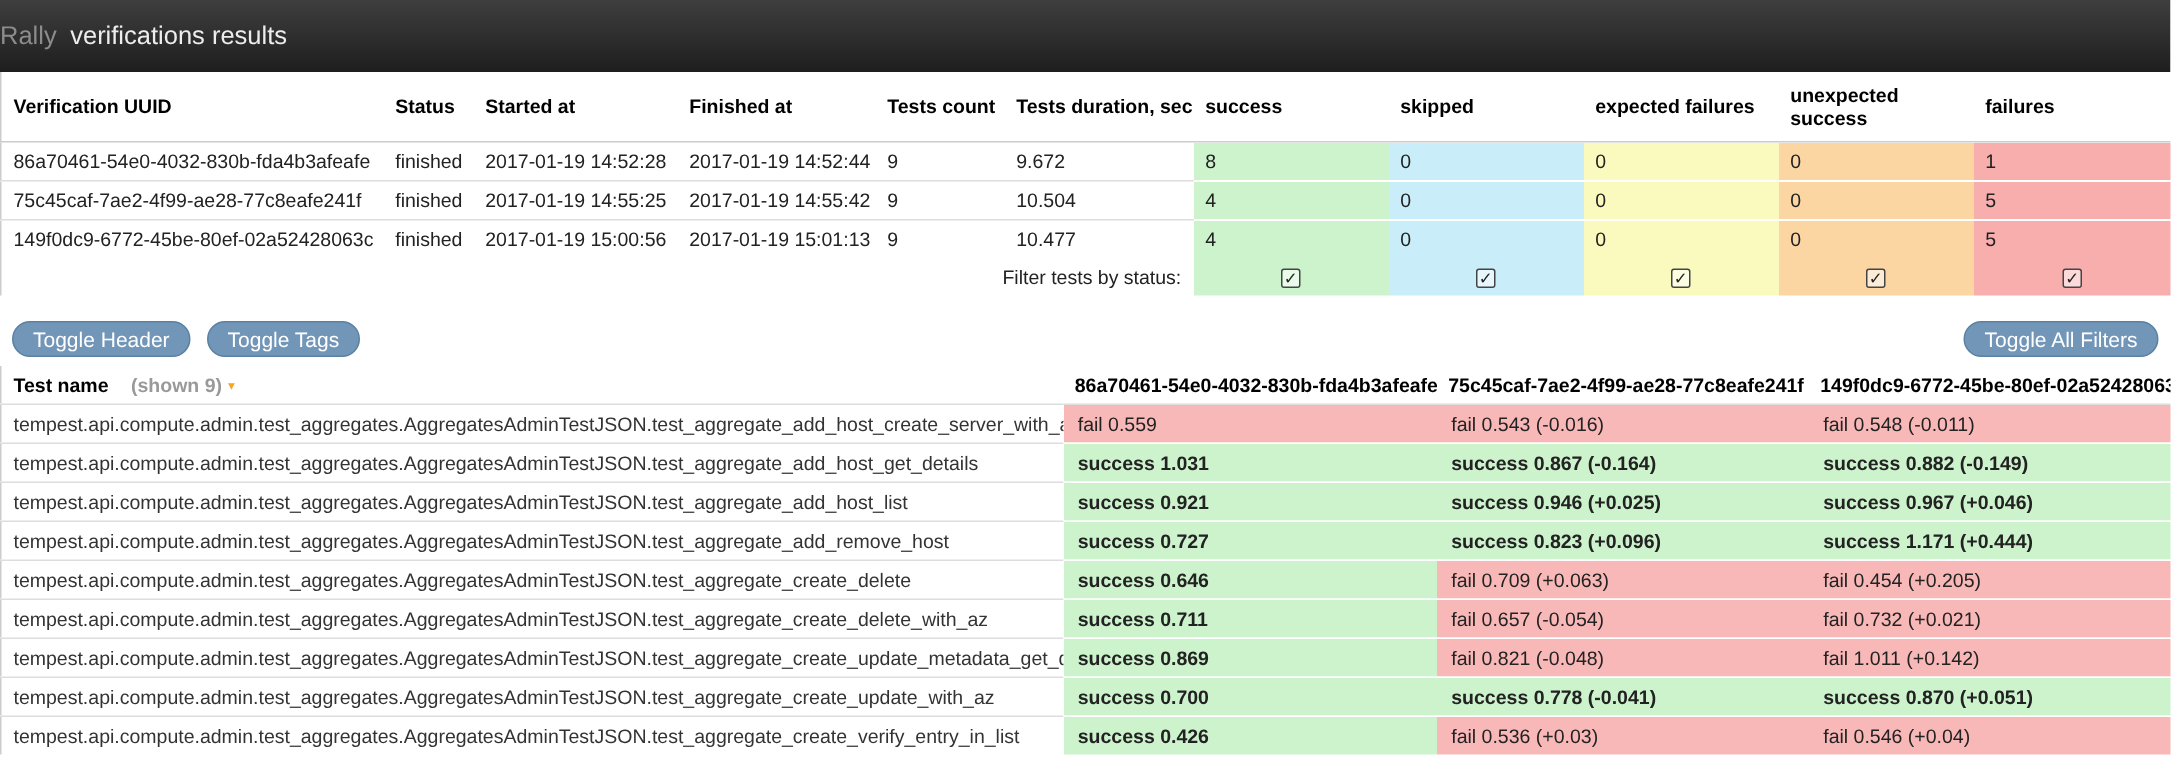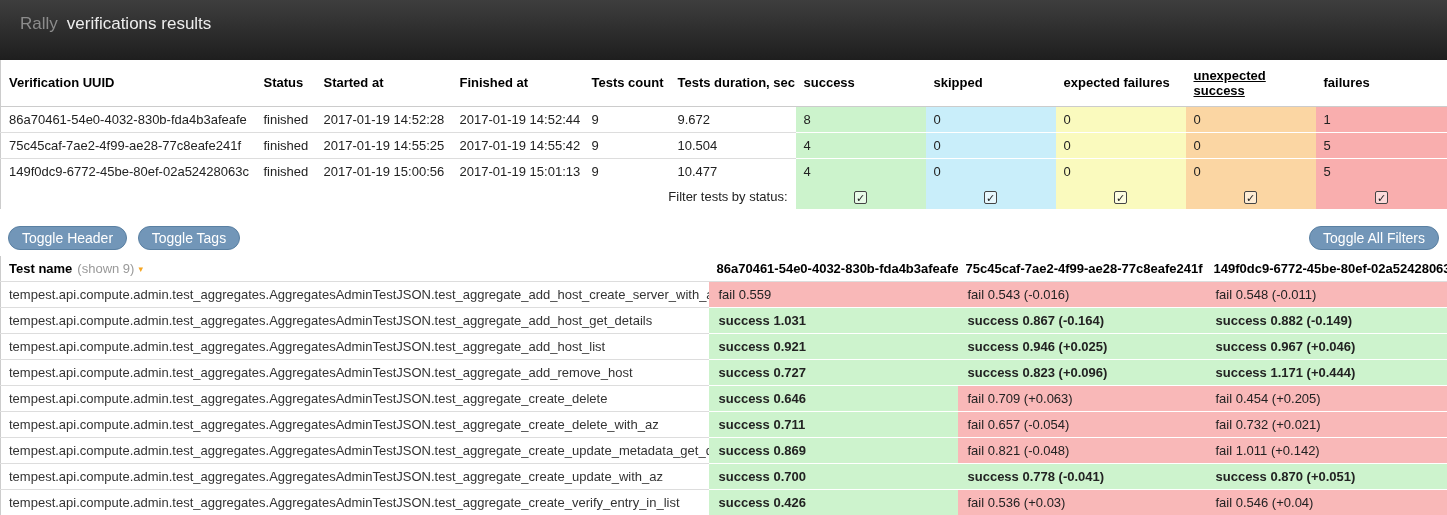--- a/index.html
+++ b/index.html
@@ -6,39 +6,39 @@
   html, body { margin: 0; padding: 0; }
   body {
     width: 1447px; height: 515px; overflow: hidden;
     background: #fff;
     font-family: "Liberation Sans", "DejaVu Sans", sans-serif;
     font-size: 13px; color: #222;
   }
 
   
   .topbar {
-    height: 60px; line-height: 48px;
+    height: 48px; line-height: 48px;
     background: linear-gradient(#3e3e3e, #1e1e1e);
-    padding: 0 20px; white-space: nowrap;
+    padding: 0 0; white-space: nowrap;
   }
   .topbar .brand { color: #8c8c8c; font-size: 17px; }
   .topbar .title { color: #ededed; font-size: 17px; margin-left: 9px; }
 
   
   table { border-collapse: collapse; table-layout: fixed; width: 1447px; }
   td, th { overflow: hidden; white-space: nowrap; }
 
   
   .t1 { border-left: 1px solid #ccc; }
   .t1 thead th {
     text-align: left; font-weight: bold; color: #000;
     padding: 6px 8px; height: 46px; vertical-align: middle;
     border-bottom: 1px solid #ccc;
   }
-  .t1 thead th.wrap { white-space: normal; line-height: 15px; text-decoration: underline; }
+  .t1 thead th.wrap { white-space: normal; line-height: 15px; }
   .t1 tbody td { padding: 5px 8px; height: 25px; }
   .t1 tbody tr:not(:first-child) td { border-top: 1px solid #ddd; }
   .t1 tbody tr:not(:first-child) td.st { border-top-color: #fff; }
   td.st.success            { background: var(--success); }
   td.st.skipped            { background: var(--skipped); }
   td.st.expected_failures  { background: var(--expected-failures); }
   td.st.unexpected_success { background: var(--unexpected-success); }
   td.st.failures           { background: var(--failures); }
   .filter-label { text-align: right; font-weight: normal; }
   td.cb-cell { text-align: center; }
@@ -65,21 +65,21 @@
     font-weight: bold; color: #000; vertical-align: middle;
     border-bottom: 1px solid #ddd;
   }
   .t2 tbody td { height: 25px; padding: 5px 8px; }
   .t2 tbody tr:not(:first-child) td { border-top: 1px solid #ddd; }
   .t2 td.res { padding-left: 10px; }
   .t2 tbody tr:not(:first-child) td.res { border-top-color: #fff; }
   td.res.pass { background: var(--pass-cell); font-weight: bold; }
   td.res.fail { background: var(--fail-cell); }
   .tname { color: #333; cursor: pointer; }
-  .shown { color: #999; font-weight: normal; margin-left: 5px; }
+  .shown { color: #999; font-weight: bold; margin-left: 15px; }
   .sort-arrow { color: var(--sort-arrow); font-size: 9px; margin-left: 4px; vertical-align: 1px; }
 </style>
 </head>
 <body>
 
 <div class="topbar">
   <span class="brand">Rally</span><span class="title">verifications results</span>
 </div>
 
 <table class="t1">

